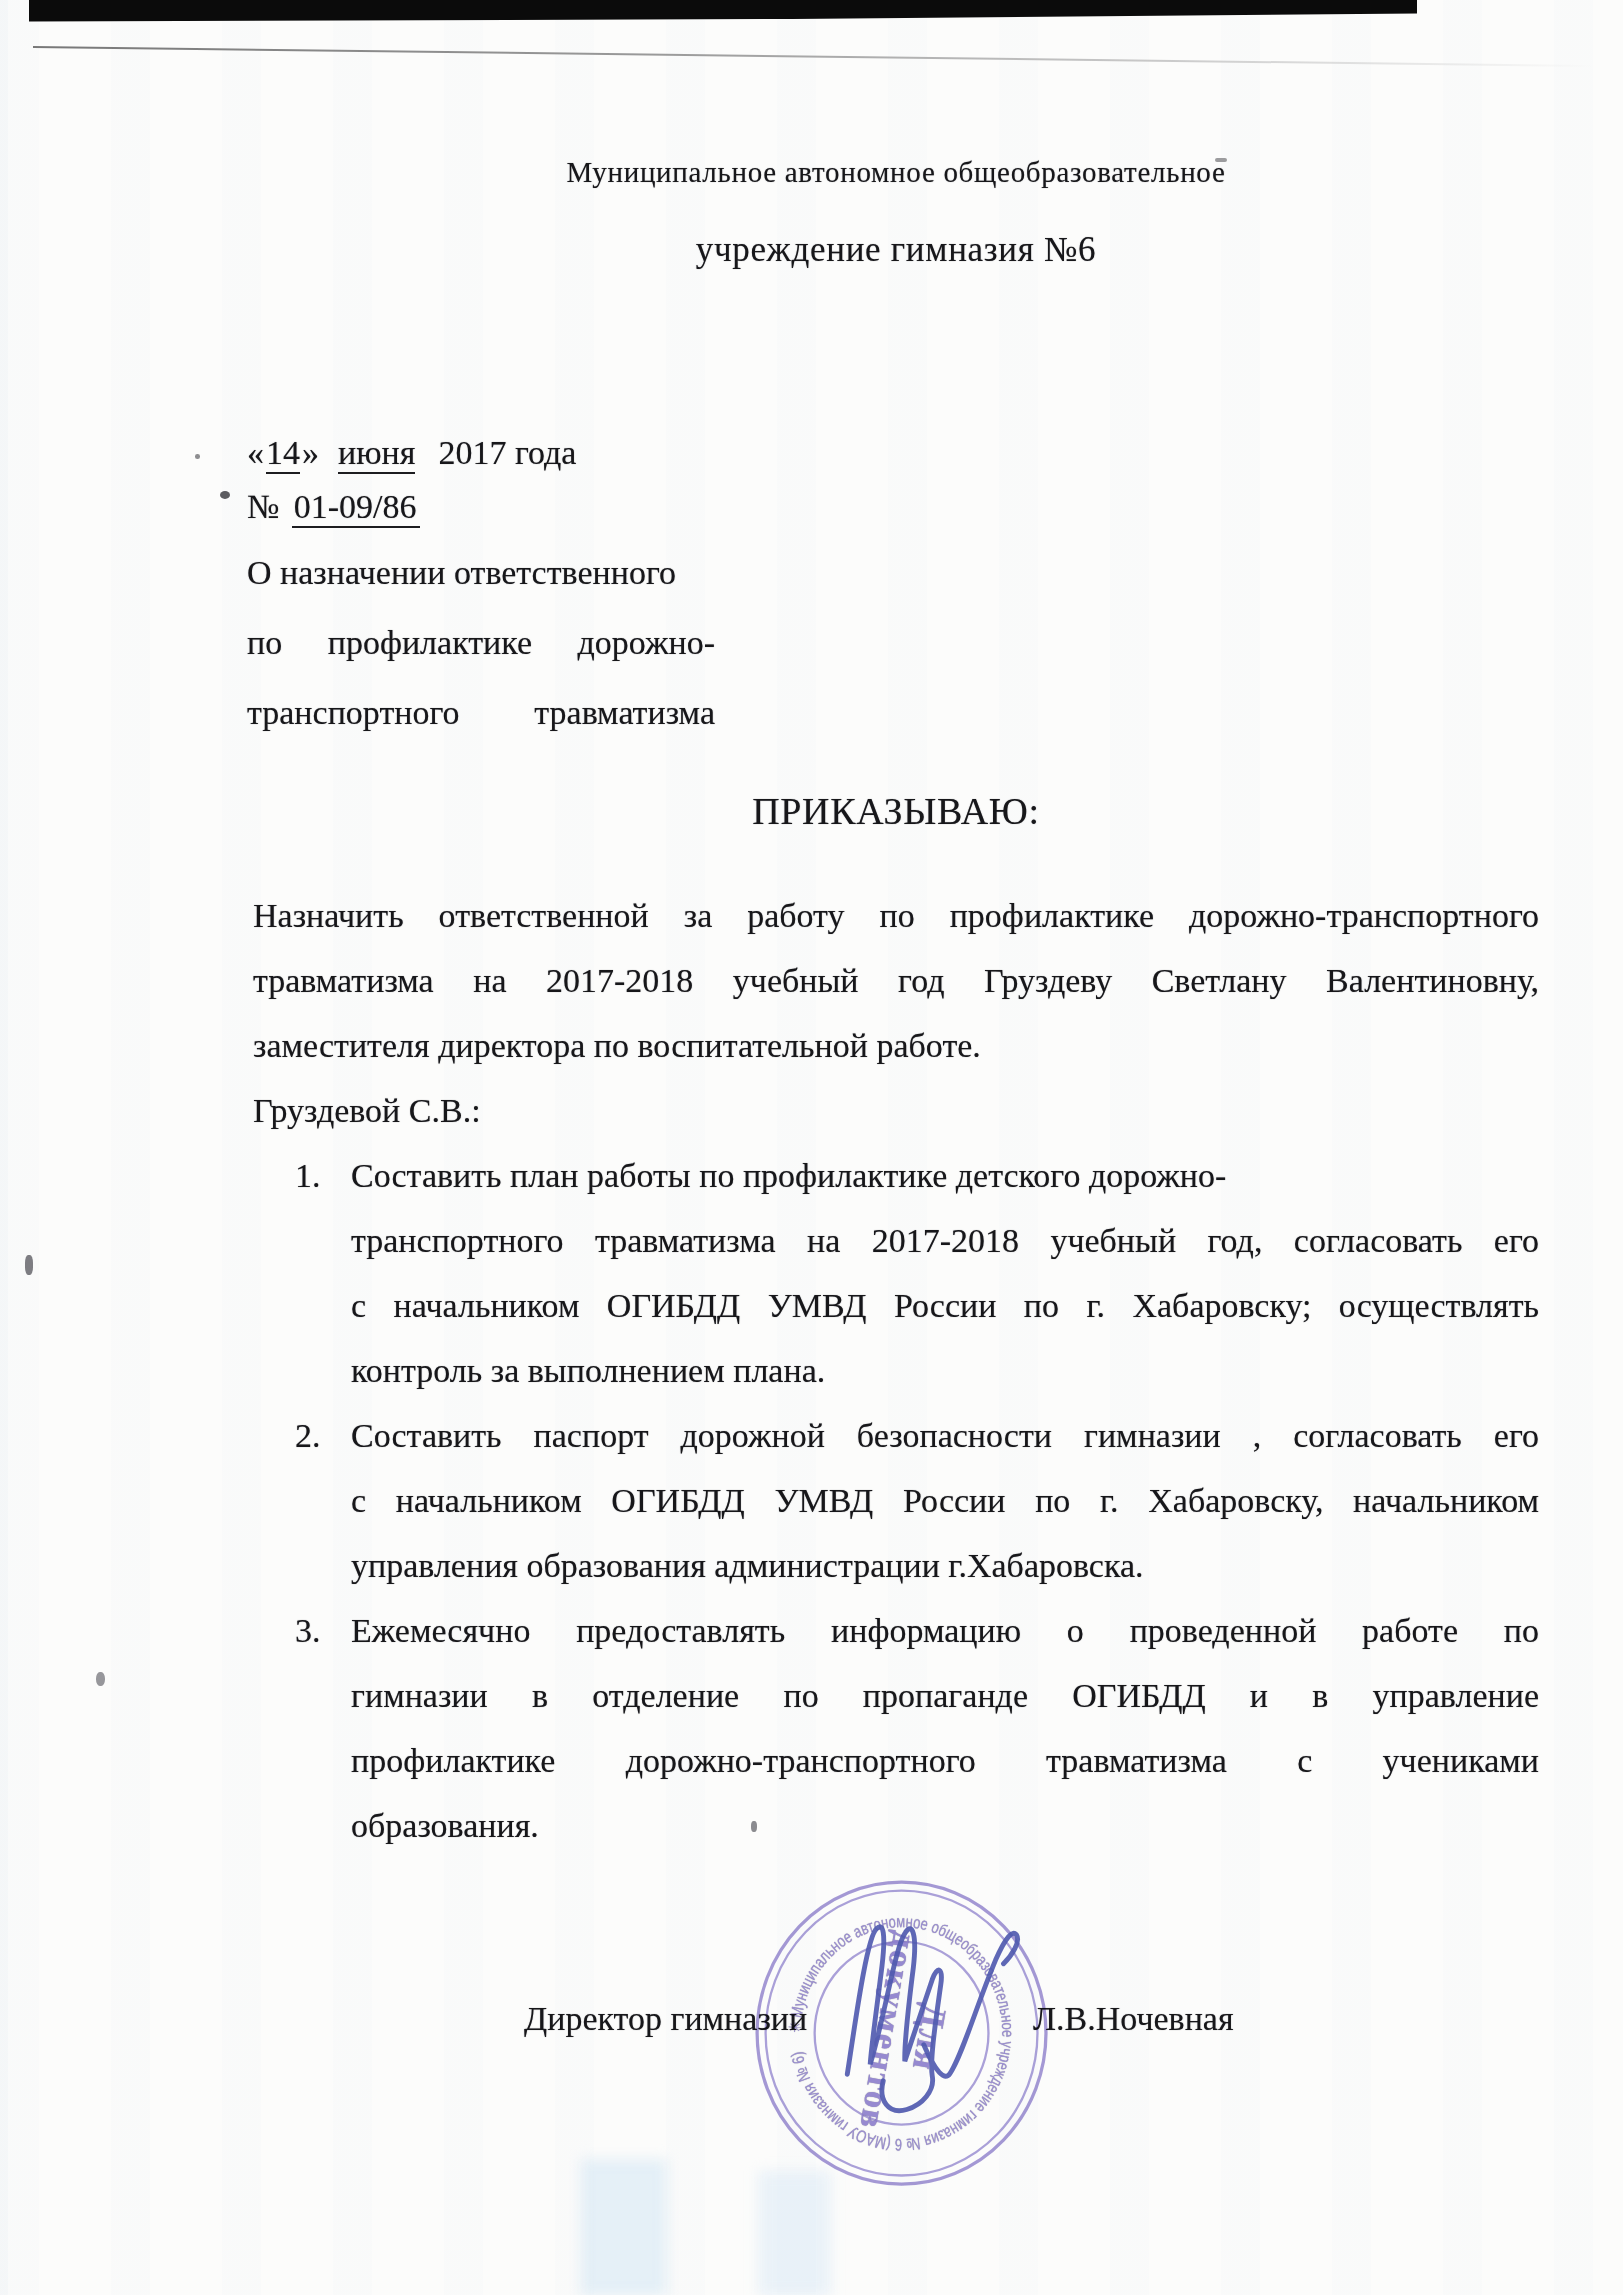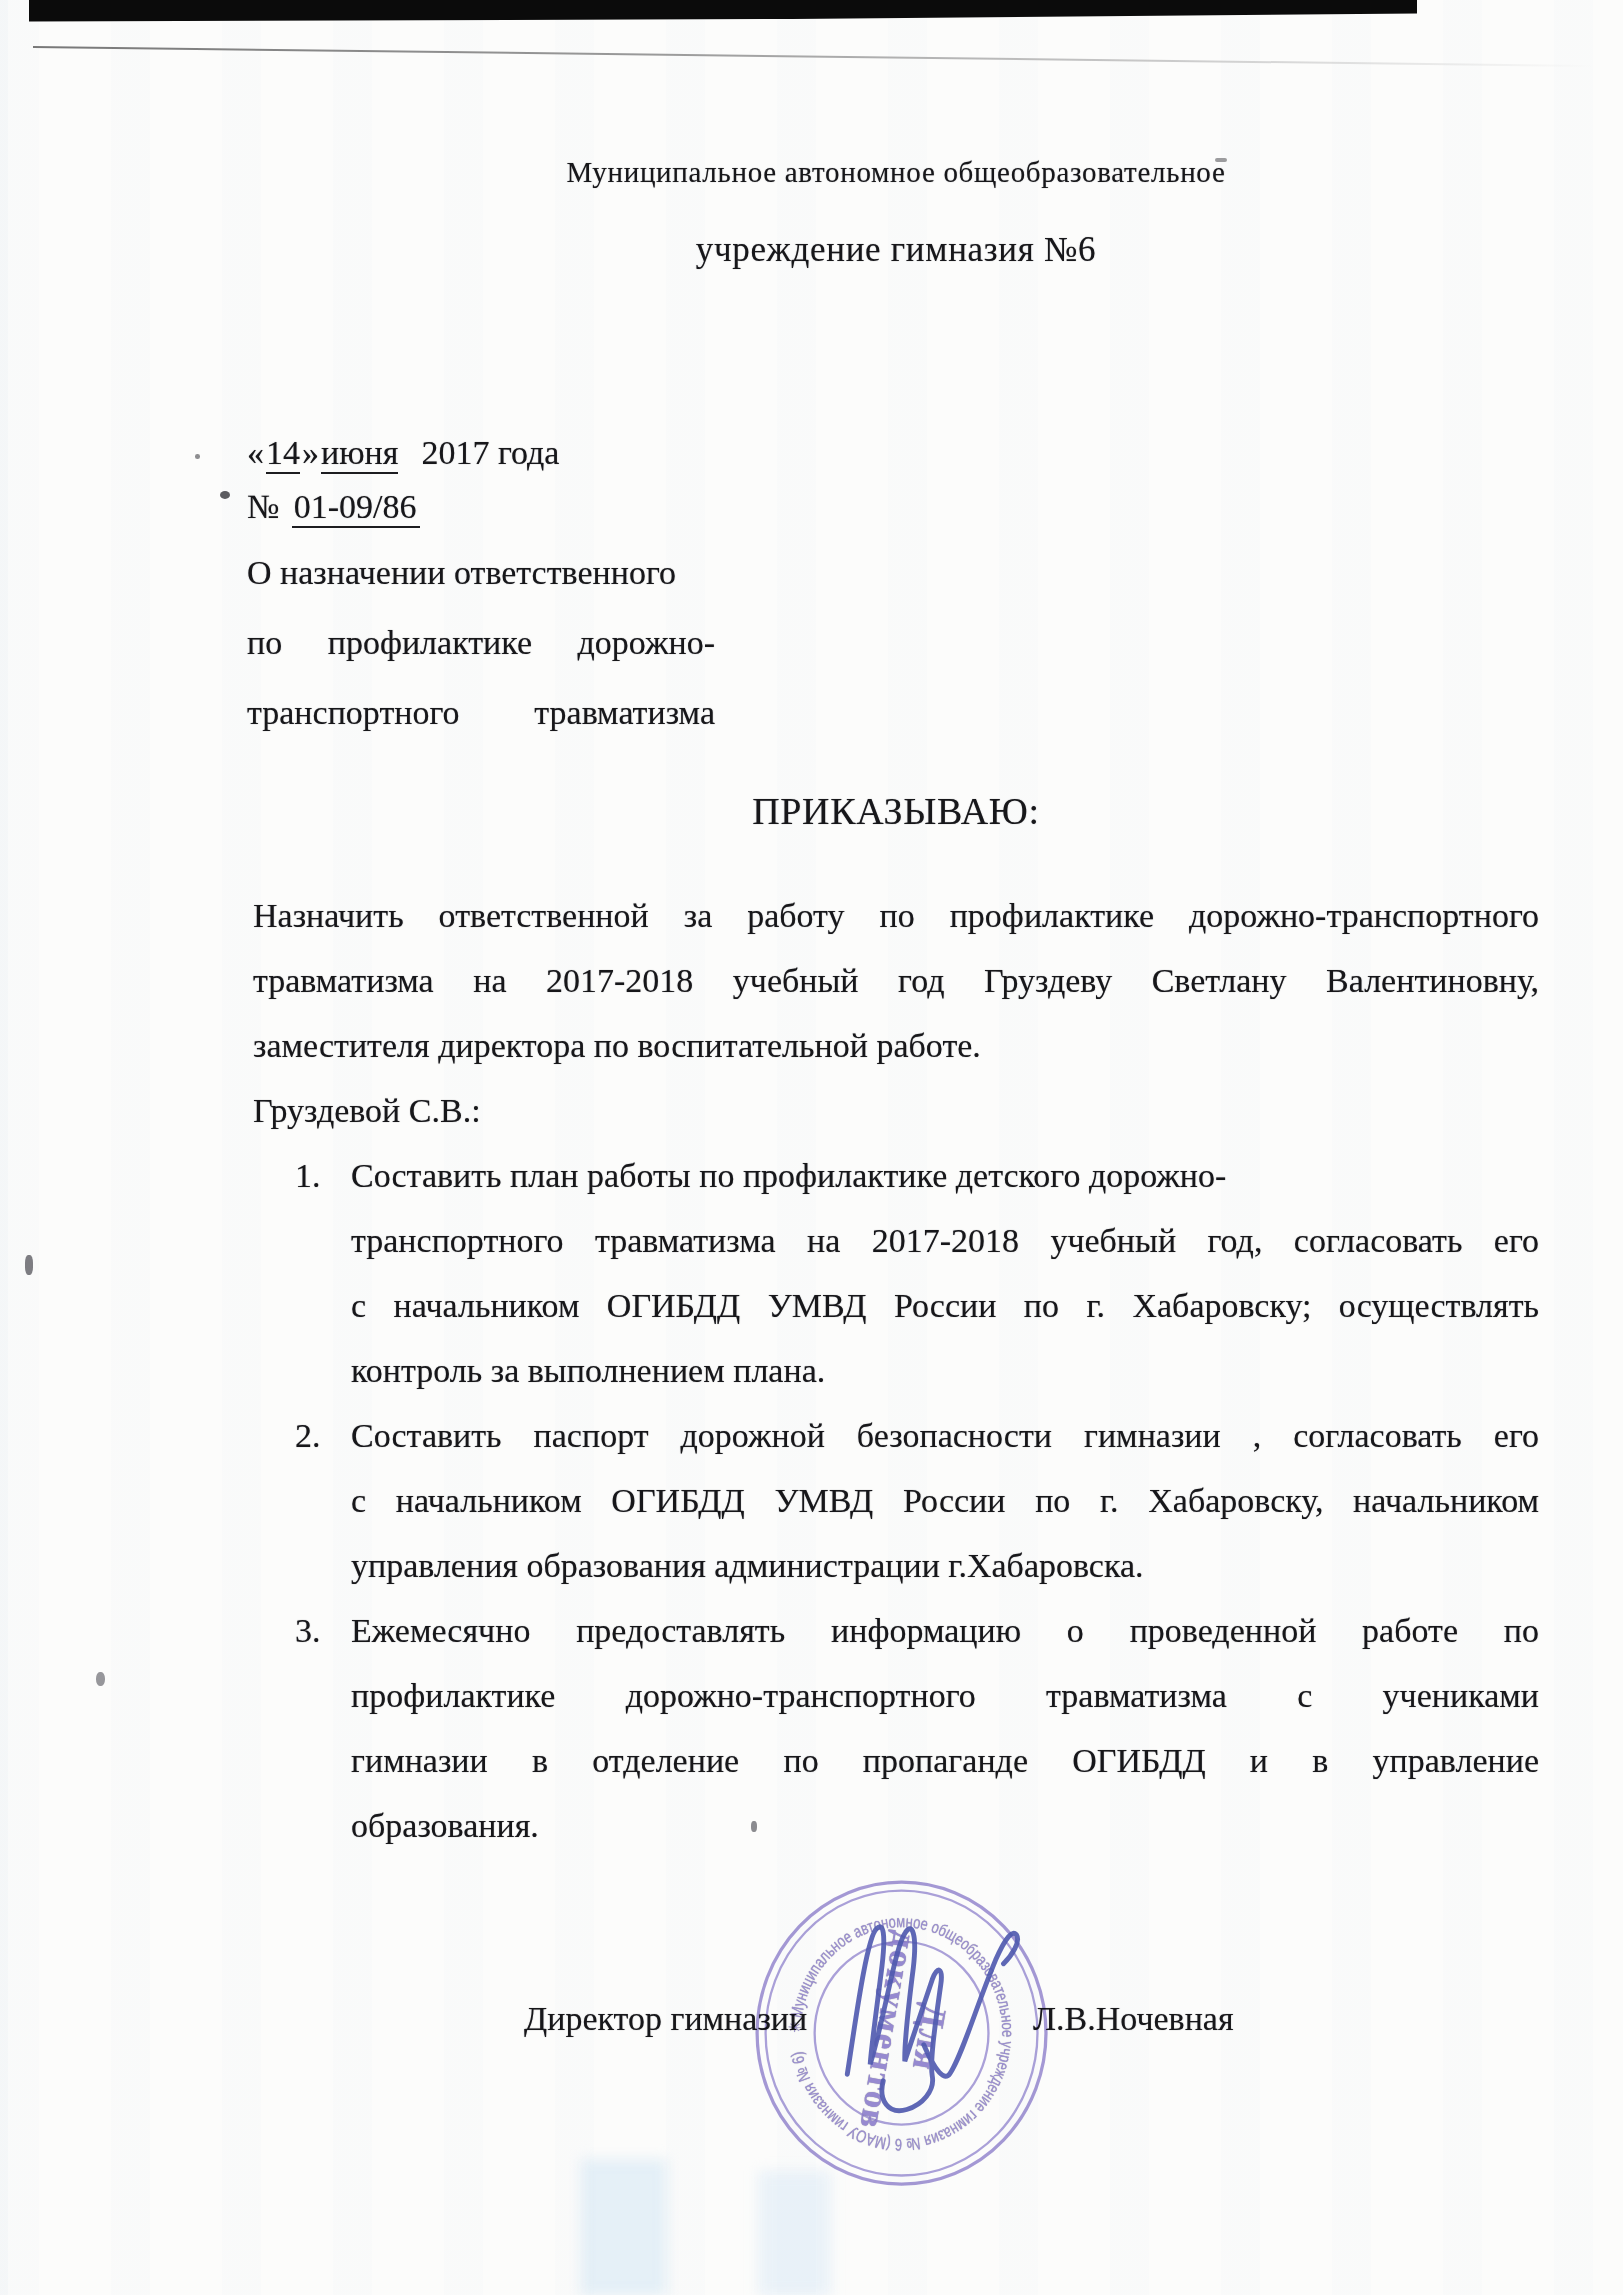--- a/index.html
+++ b/index.html
@@ -21,21 +21,21 @@
   .t { position:absolute; }
   .center { text-align:center; }
   .jl { text-align:justify; text-align-last:justify; }
   .u { border-bottom:2.6px solid #1d1d20; padding-bottom:1.3px; }
 
   #org1 { left:253px; top:156px; width:1286px; font-size:29px; letter-spacing:0.7px; }
   #org2 { left:253px; top:230px; width:1286px; font-size:35px; letter-spacing:0.7px; }
   #title { left:253px; top:355px; width:1286px; font-size:38px; letter-spacing:1.3px; }
   #dateline { left:247px; top:434px; font-size:34px; }
   #dateline .day { margin:0 2px; }
-  #dateline .month { margin-left:2px; }
+  #dateline .month { margin-left:19px; }
   #dateline .tail { margin-left:23px; }
   #numline { left:247px; top:488px; font-size:34px; }
   #numline .val { margin-left:13px; padding:0 3.9px 1.3px 1.3px; }
   #subject { left:247px; top:538px; width:468px; font-size:34px; line-height:70px; }
   #resolution { left:253px; top:789px; width:1286px; font-size:38px; letter-spacing:0.7px; }
   #body { left:253px; top:883px; width:1286px; font-size:34px; line-height:65px; }
   .item { display:flex; }
   .imark { margin-left:42px; width:56px; flex:none; }
   .ilines { flex:1 1 auto; min-width:0; }
   #sigrow { left:253px; top:2000px; width:1286px; height:46px; font-size:34px; }
@@ -120,22 +120,22 @@
         <div class="jl">Составить паспорт дорожной безопасности гимназии , согласовать его</div>
         <div class="jl">с начальником ОГИБДД УМВД России по г. Хабаровску, начальником</div>
         <div>управления образования администрации г.Хабаровска.</div>
       </div>
     </div>
 
     <div class="item">
       <div class="imark">3.</div>
       <div class="ilines">
         <div class="jl">Ежемесячно предоставлять информацию о проведенной работе по</div>
+        <div class="jl">гимназии в отделение по пропаганде ОГИБДД и в управление</div>
         <div class="jl">профилактике дорожно-транспортного травматизма с учениками</div>
-        <div class="jl">гимназии в отделение по пропаганде ОГИБДД и в управление</div>
         <div>образования.</div>
       </div>
     </div>
   </div>
 
   <div class="t" id="sigrow">
     <span id="sigrole">Директор гимназии</span>
     <span id="signame">Л.В.Ночевная</span>
   </div>
 

